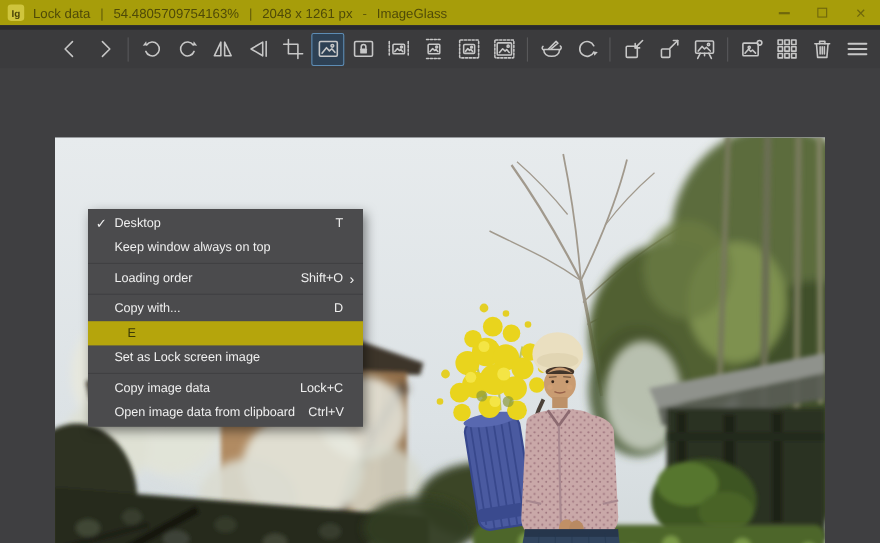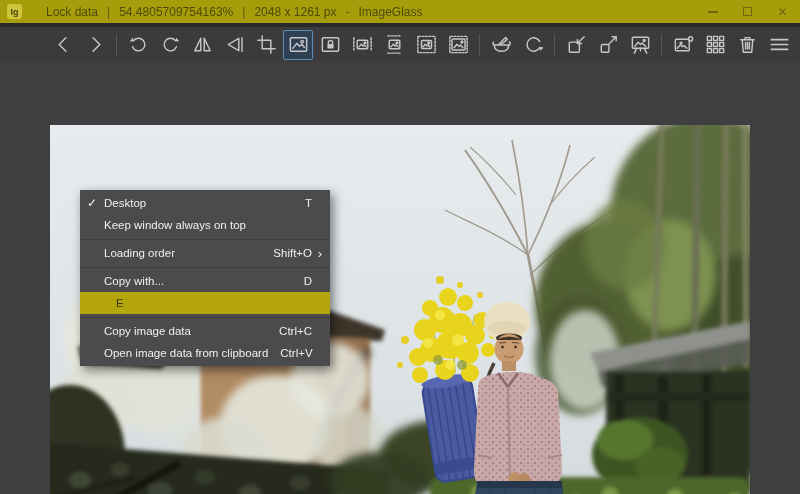--- a/index.html
+++ b/index.html
@@ -1,21 +1,21 @@
 <!DOCTYPE html>
 <html><head>
 <meta charset="utf-8">
 <style>
   html,body{margin:0;padding:0;}
   body{width:800px;height:494px;overflow:hidden;font-family:"Liberation Sans",sans-serif;background:#3f3f41;}
   .window{position:relative;width:800px;height:494px;background:#3f3f41;}
 
   
   .titlebar{position:absolute;left:0;top:0;width:100%;height:23px;background:#a79d0a;
-    display:flex;align-items:center;gap:24px;padding-left:7px;box-sizing:border-box;}
+    display:flex;align-items:center;gap:8px;padding-left:7px;box-sizing:border-box;}
   .app-icon{width:15px;height:15px;border-radius:3px;background:#cfc53d;color:#4a4406;
     font-size:9px;font-weight:bold;display:flex;align-items:center;justify-content:center;flex:0 0 auto;}
   .title-text{display:flex;gap:9px;font-size:12px;color:#4f4a08;white-space:nowrap;}
   .title-sep{opacity:.8;}
   .win-controls{margin-left:auto;display:flex;height:100%;}
   .win-btn{width:35px;height:100%;display:flex;align-items:center;justify-content:center;color:#6f670c;}
   .min-glyph{width:10px;height:2px;background:#6f670c;}
   .max-glyph{width:9px;height:9px;border:1.5px solid #6f670c;box-sizing:border-box;}
   .close-glyph{font-size:12px;line-height:1;color:#6f670c;}
 
@@ -507,27 +507,33 @@
         <span class="mcheck"></span>
         <span class="mlabel">Copy with...</span>
         <span class="mshort">D</span>
         <span class="marrow"></span>
       </div>
       <div class="mrow highlight">
         <span class="mcheck"></span>
         <span class="mshort">E</span>
         <span class="marrow"></span>
       </div>
+      <div class="mrow">
+        <span class="mcheck"></span>
+        <span class="mlabel">Set as Lock screen image</span>
+        <span class="mshort"></span>
+        <span class="marrow"></span>
+      </div>
       <div class="msep">
           <div class="msep-line"></div>
         </div>
       <div class="mrow">
         <span class="mcheck"></span>
         <span class="mlabel">Copy image data</span>
-        <span class="mshort">Ctrl+C</span>
+        <span class="mshort">Lock+C</span>
         <span class="marrow"></span>
       </div>
       <div class="mrow">
         <span class="mcheck"></span>
         <span class="mlabel">Open image data from clipboard</span>
         <span class="mshort">Ctrl+V</span>
         <span class="marrow"></span>
       </div>
     </div>
   </div>

